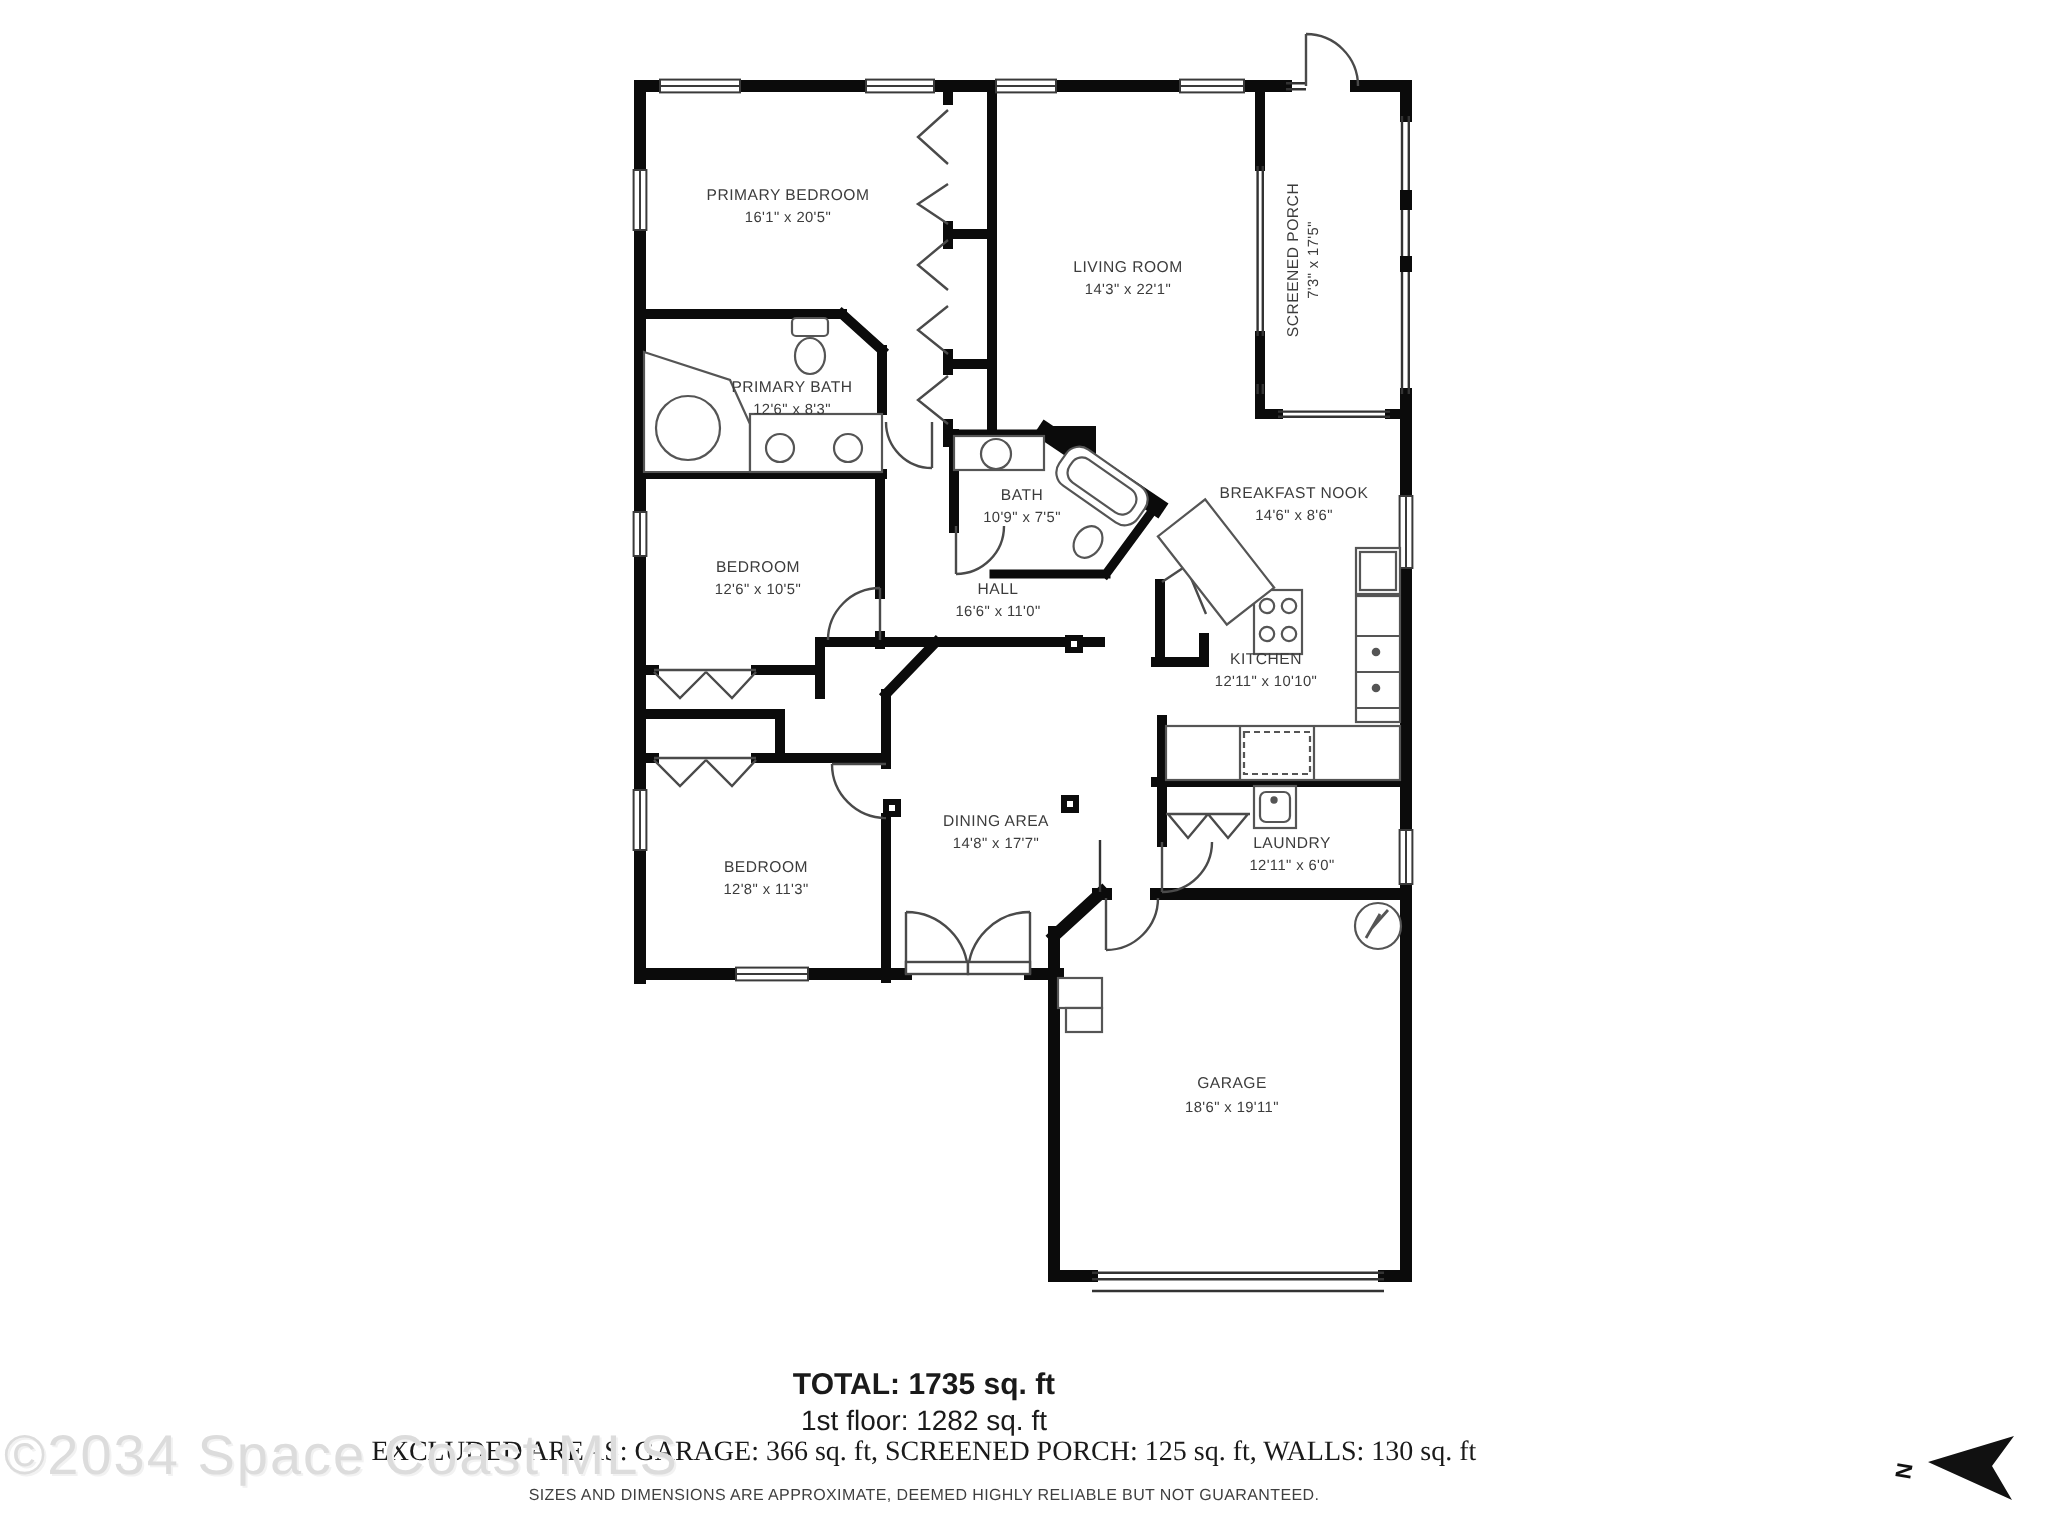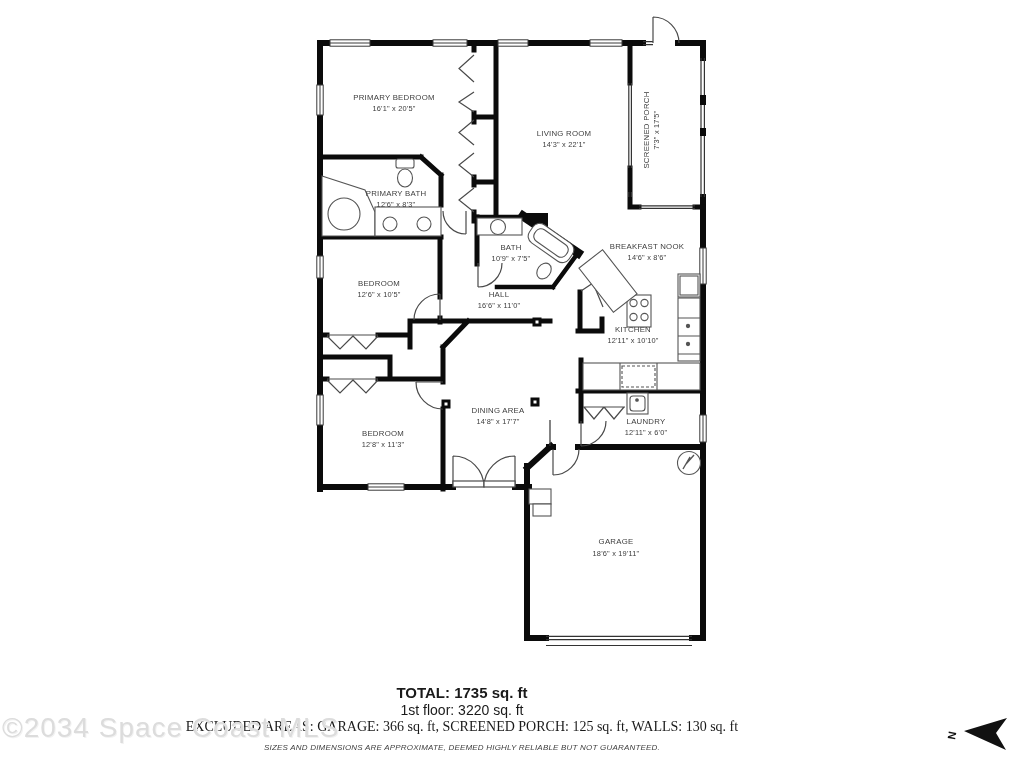--- a/index.html
+++ b/index.html
@@ -6,21 +6,21 @@
   body{width:1024px;height:768px;background:#fff;position:relative;overflow:hidden;
        font-family:"Liberation Sans",sans-serif;}
   svg{position:absolute;left:0;top:0;}
   svg text{font-family:"Liberation Sans",sans-serif;}
   .rname{font-size:7.8px;fill:#3c3c3c;text-anchor:middle;letter-spacing:.25px;}
   .rdim{font-size:7.4px;fill:#3c3c3c;text-anchor:middle;letter-spacing:.2px;}
   .sumline{position:absolute;left:0;width:924px;text-align:center;color:#1a1a1a;}
   .sum-total{top:684px;font-size:15px;font-weight:bold;}
   .sum-floor{top:702px;font-size:14px;}
   .sum-excl{top:719px;font-size:14px;font-family:Liberation Serif, serif;}
-  .sum-disc{top:743px;font-size:8px;color:#3f3f3f;letter-spacing:.2px;font-style:italic;}
+  .sum-disc{top:743px;font-size:8px;color:#3f3f3f;letter-spacing:.2px;}
   .watermark{position:absolute;left:2px;top:712px;font-size:28px;color:#dcdcdc;
              text-shadow:1px 1px 0 #f2f2f2;letter-spacing:1px;}
   .compassN{font-size:11px;font-weight:bold;fill:#111;}
 </style>
 </head>
 <body>
 
 <svg width="1024" height="768" viewBox="0 0 1024 768">
 
   <g stroke="#0b0b0b" stroke-width="6" stroke-linecap="square" fill="none">
@@ -217,16 +217,16 @@
     </g>
   </g>
 
   <g>
     <polygon points="964,731 1007,718 996,733 1006,750" fill="#111"></polygon>
     <text class="compassN" transform="translate(955,740) rotate(-80)">N</text>
   </g>
 </svg>
 
 <div class="sumline sum-total">TOTAL: 1735 sq. ft</div>
-<div class="sumline sum-floor">1st floor: 3220 sq. ft</div>
+<div class="sumline sum-floor">1st floor: 1282 sq. ft</div>
 <div class="sumline sum-excl">EXCLUDED AREAS: GARAGE: 366 sq. ft, SCREENED PORCH: 125 sq. ft, WALLS: 130 sq. ft</div>
 <div class="sumline sum-disc">SIZES AND DIMENSIONS ARE APPROXIMATE, DEEMED HIGHLY RELIABLE BUT NOT GUARANTEED.</div>
 <div class="watermark">©2034 Space Coast MLS</div>
 
 </body></html>

